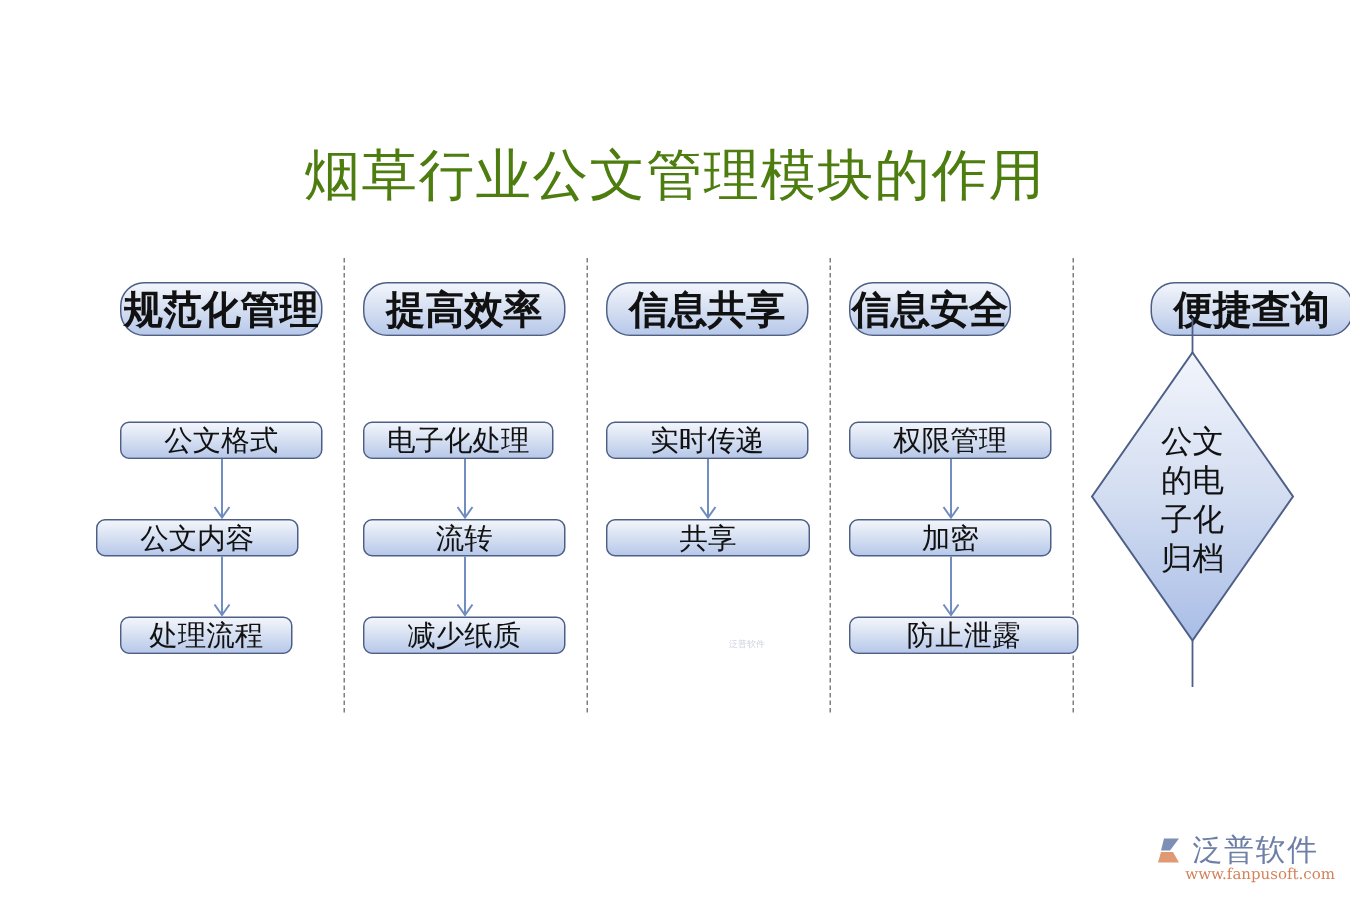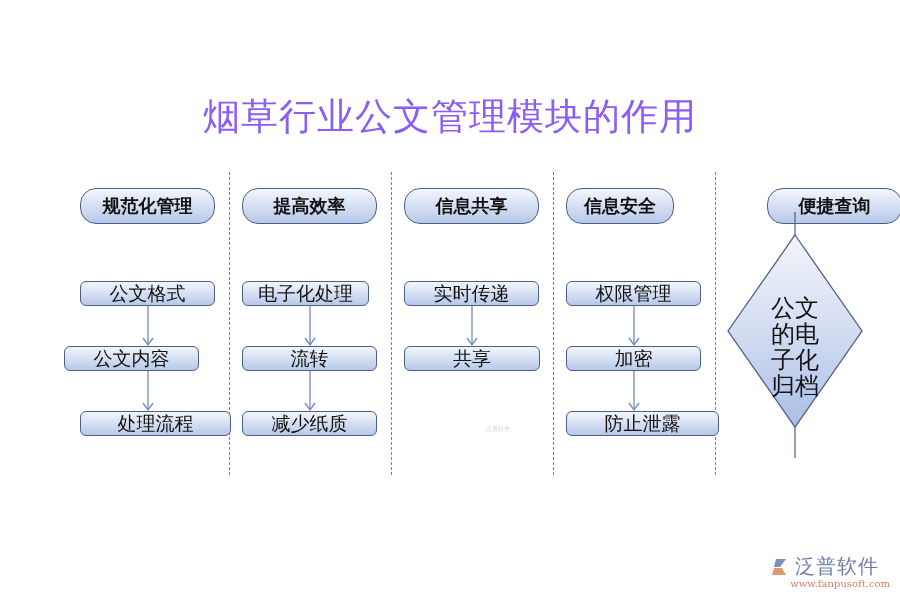--- a/index.html
+++ b/index.html
@@ -1,49 +1,49 @@
 <!DOCTYPE html>
 <html><head>
 <meta charset="utf-8">
 <style>
   html, body { margin: 0; padding: 0; background: #ffffff; }
   body { width: 900px; height: 600px; position: relative; overflow: hidden;
          font-family: "DejaVu Sans", "Liberation Sans", sans-serif; color: #111; }
   .title { position: absolute; left: 0; width: 900px; top: 92px; text-align: center;
-           font-size: 37px; letter-spacing: 1px; color: #8b5cf6; }
+           font-size: 37px; letter-spacing: 1px; color: #4d7c0f; }
   .divider { position: absolute; top: 172px; height: 303px; width: 0;
              border-left: 1px dashed #7f7f7f; }
   .box { position: absolute; box-sizing: border-box; border: 1.5px solid #4d5f86;
          border-radius: 6px;
          background: linear-gradient(to bottom, #f2f5fb 0%, #d9e2f3 45%, #b7c8e9 100%);
          display: flex; align-items: center; justify-content: center; }
-  .box.header { height: 36px; font-size: 18px; font-weight: bold; border-radius: 16px; }
+  .box.header { height: 36px; font-size: 26px; font-weight: bold; border-radius: 16px; }
   .box.item { height: 25px; font-size: 19px; }
   .arrow { position: absolute; }
-  .diamond-text { position: absolute; left: 760px; width: 70px; top: 295px;
-                  text-align: center; font-size: 24px; line-height: 26px; }
+  .diamond-text { position: absolute; left: 760px; width: 70px; top: 281px;
+                  text-align: center; font-size: 21px; line-height: 26px; }
   .logo { position: absolute; left: 770px; top: 553px; width: 120px; }
   .logo-cn { font-size: 20px; color: #6d7fa6; letter-spacing: 1px; display:flex; align-items:center; gap:3px; }
   .logo-url { font-family: "DejaVu Serif", serif; font-size: 10px; color: #d4805a; margin-top: -2px; text-align: right; }
   .wm { position: absolute; left: 486px; top: 425px; font-size: 6px; color: #cdd3de; }
 </style>
 </head>
 <body>
 
 <div class="title">烟草行业公文管理模块的作用</div>
 
 <div class="divider" style="left:229px"></div>
 <div class="divider" style="left:391px"></div>
 <div class="divider" style="left:553px"></div>
 <div class="divider" style="left:715px"></div>
 
 <div class="box header" style="left:80px;top:188px;width:135px">规范化管理</div>
 <div class="box item" style="left:80px;top:281px;width:135px">公文格式</div>
 <div class="box item" style="left:64px;top:346px;width:135px">公文内容</div>
-<div class="box item" style="left:80px;top:411px;width:151px">处理流程</div>
+<div class="box item" style="left:80px;top:411px;width:115px">处理流程</div>
 
 <div class="box header" style="left:242px;top:188px;width:135px">提高效率</div>
 <div class="box item" style="left:242px;top:281px;width:127px">电子化处理</div>
 <div class="box item" style="left:242px;top:346px;width:135px">流转</div>
 <div class="box item" style="left:242px;top:411px;width:135px">减少纸质</div>
 
 <div class="box header" style="left:404px;top:188px;width:135px">信息共享</div>
 <div class="box item" style="left:404px;top:281px;width:135px">实时传递</div>
 <div class="box item" style="left:404px;top:346px;width:136px">共享</div>
 <div class="wm">泛普软件</div>

